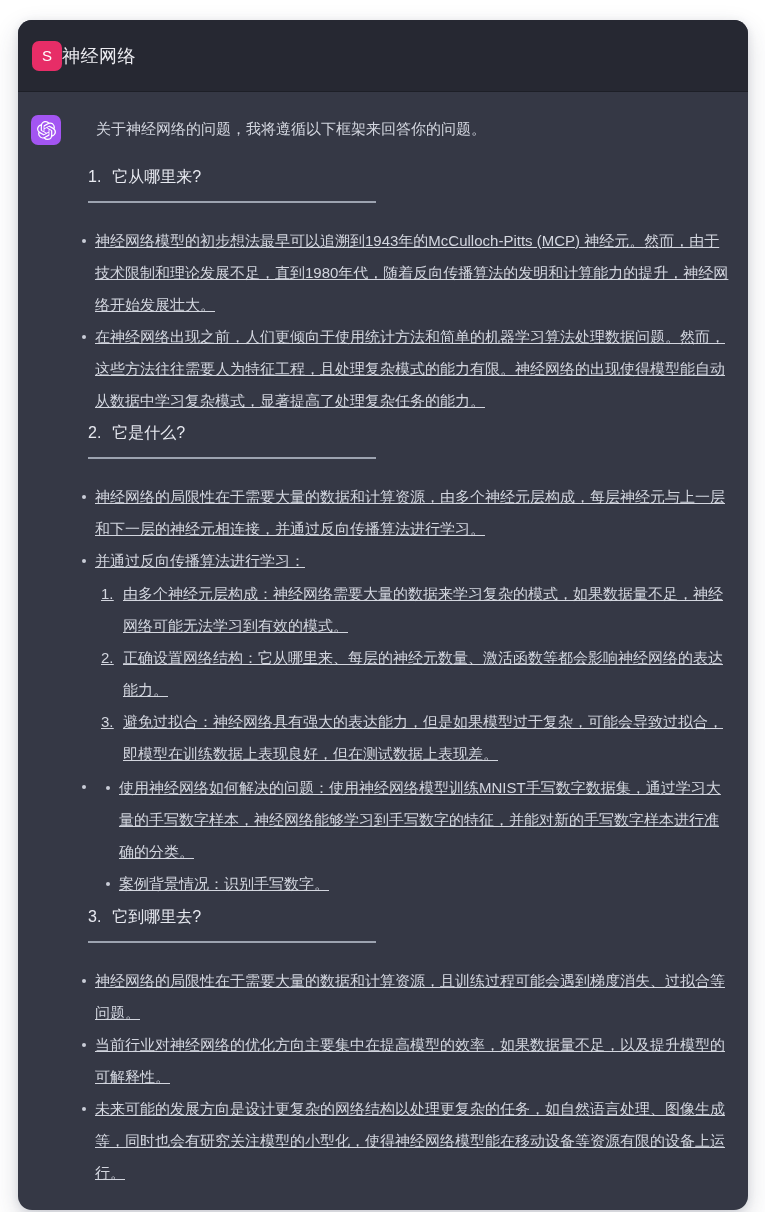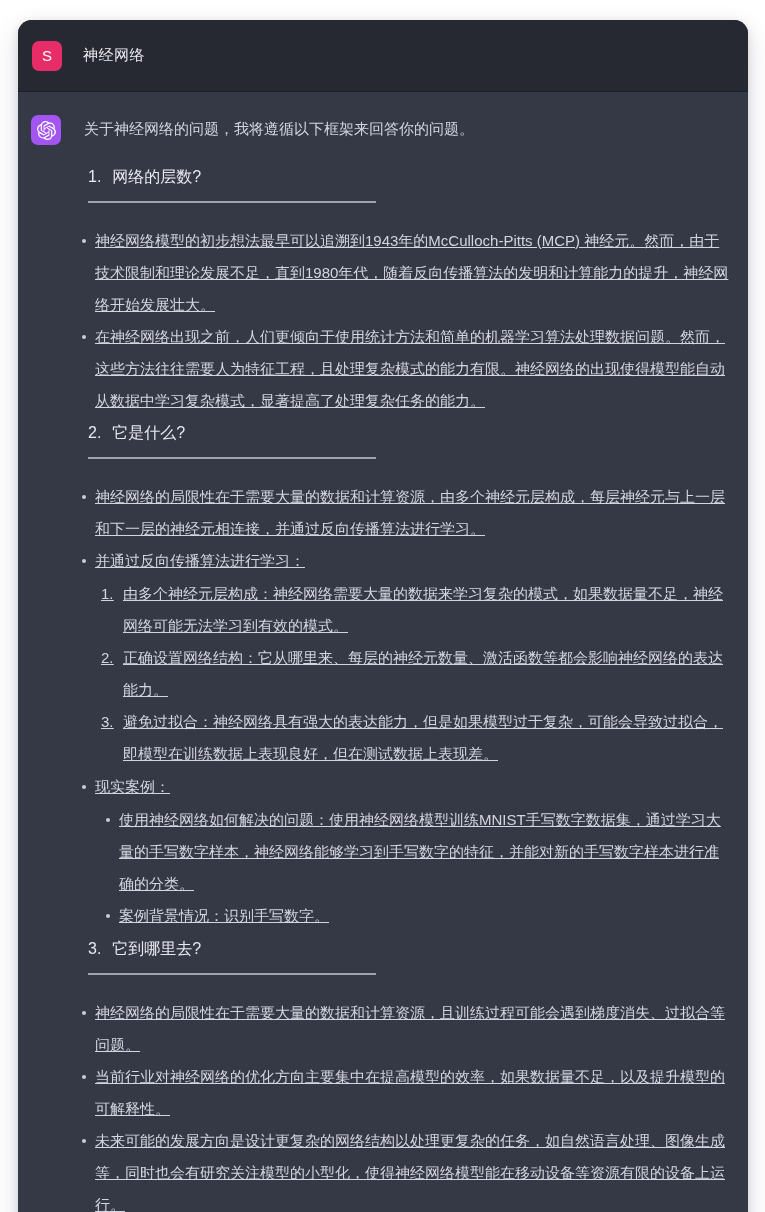--- a/index.html
+++ b/index.html
@@ -40,23 +40,22 @@
     align-items: center;
     justify-content: center;
   }
   .user-avatar {
     background: #E72D67;
     color: #ffffff;
     font-size: 15px;
     line-height: 1;
   }
   .chat-title {
-    margin-left: 21px;
     color: #ECECF1;
-    font-size: 15px;
+    font-size: 18px;
     letter-spacing: 0.5px;
   }
   .chat-body {
     padding: 21px 16px 20px 13px;
     box-sizing: border-box;
   }
   .message {
     display: flex;
     align-items: flex-start;
   }
@@ -71,21 +70,21 @@
   }
   .content {
     flex: 1;
     margin-left: 19px;
     color: #D3D6DF;
     font-size: 15px;
     line-height: 32px;
     min-width: 0;
   }
   .intro {
-    margin: 0 0 20px 4px;
+    margin: 0 0 20px 16px;
     font-family: Liberation Serif, serif;
   }
   .section {
     margin-top: 4px;
   }
   .sec-heading {
     display: flex;
     margin: 0 0 0 8px;
     font-size: 16px;
     line-height: 24px;
@@ -148,21 +147,21 @@
               </svg>
           </span>
         </div>
 
         <div class="content">
           <p class="intro">关于神经网络的问题，我将遵循以下框架来回答你的问题。</p>
 
           <div class="section">
             <h2 class="sec-heading">
               <span class="h-num">1.</span>
-              <span>网络的层数?</span>
+              <span>它从哪里来?</span>
             </h2>
             <hr class="rule">
             <ul class="ul">
               <li class="li">
                 <span class="dot"></span>
                 <span class="li-text">神经网络模型的初步想法最早可以追溯到1943年的McCulloch-Pitts (MCP) 神经元。然而，由于技术限制和理论发展不足，直到1980年代，随着反向传播算法的发明和计算能力的提升，神经网络开始发展壮大。</span>
               </li>
               <li class="li">
                 <span class="dot"></span>
                 <span class="li-text">在神经网络出现之前，人们更倾向于使用统计方法和简单的机器学习算法处理数据问题。然而，这些方法往往需要人为特征工程，且处理复杂模式的能力有限。神经网络的出现使得模型能自动从数据中学习复杂模式，显著提高了处理复杂任务的能力。</span>
@@ -197,21 +196,20 @@
                     <li class="li">
                       <span class="num">3.</span>
                       <span class="li-text">避免过拟合：神经网络具有强大的表达能力，但是如果模型过于复杂，可能会导致过拟合，即模型在训练数据上表现良好，但在测试数据上表现差。</span>
                     </li>
                   </ol>
                 </div>
               </li>
               <li class="li">
                 <span class="dot"></span>
                 <div class="li-text">
-                  <div>现实案例：</div>
                   <ul class="ul sub-ul">
                     <li class="li">
                       <span class="dot"></span>
                       <span class="li-text">使用神经网络如何解决的问题：使用神经网络模型训练MNIST手写数字数据集，通过学习大量的手写数字样本，神经网络能够学习到手写数字的特征，并能对新的手写数字样本进行准确的分类。</span>
                     </li>
                     <li class="li">
                       <span class="dot"></span>
                       <span class="li-text">案例背景情况：识别手写数字。</span>
                     </li>
                   </ul>

